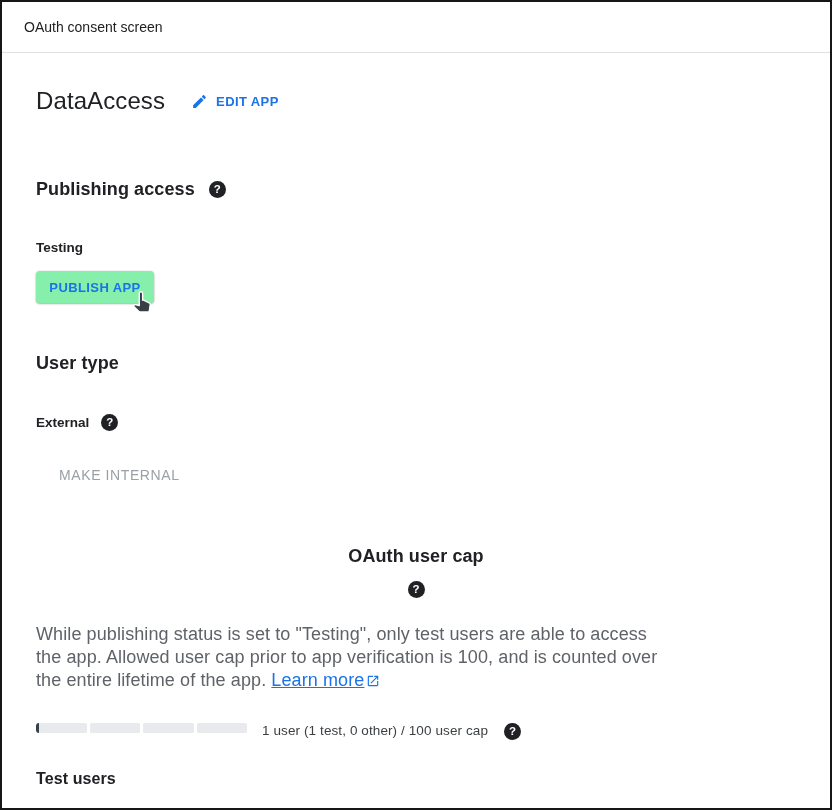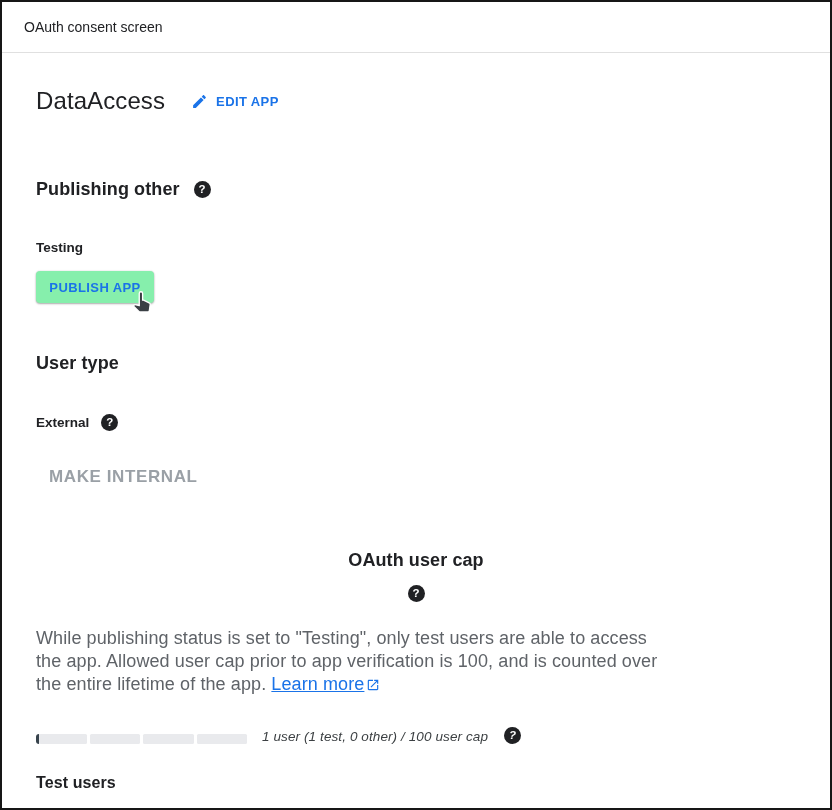--- a/index.html
+++ b/index.html
@@ -69,42 +69,42 @@
   }
   .cursor-icon {
     position: absolute; left: 92px; top: 14px;
     width: 27px; height: 27px; pointer-events: none;
   }
 
   .h-usertype { margin-top: 50px; }
   .lbl-external { margin-top: 40px; }
 
   .make-internal-btn {
-    margin-top: 36px; margin-left: 13px;
+    margin-top: 36px; margin-left: 23px;
     background: none; border: none;
-    color: #9aa0a6; font-size: 17px; font-weight: 700; letter-spacing: .6px;
+    color: #9aa0a6; font-size: 14px; font-weight: 400; letter-spacing: .6px;
     font-family: inherit; cursor: pointer; display: block;
   }
 
   .h-usercap { margin-top: 63px; flex-direction: column; }
 
   .cap-desc {
     margin-top: 25px;
     font-size: 18px; color: #5f6368; line-height: 23px; letter-spacing: .1px;
   }
   .cap-desc .line { white-space: nowrap; }
   .learn-more {
     color: #1a73e8; text-decoration: underline; cursor: pointer;
     display: inline-flex; align-items: center; gap: 3px;
   }
   .ext-icon { margin-left: 2px; }
 
   .progress-row {
     margin-top: 31px;
-    display: flex; align-items: flex-end; font-style: italic;
+    display: flex; align-items: flex-start;
   }
   .progress-bar {
     width: 211px; height: 10px;
     display: flex; gap: 3px;
     position: relative; flex: 0 0 auto;
   }
   .progress-bar .seg { flex: 1; background: #e9eaed; border-radius: 1.5px; }
   .progress-bar .seg:first-child { border-radius: 5px 1.5px 1.5px 5px; }
   .progress-bar .seg:last-child  { border-radius: 1.5px 5px 5px 1.5px; }
   .progress-fill {
@@ -136,21 +136,21 @@
         <span style="display:inline-flex;">
           <svg width="17" height="17" viewBox="0 0 24 24" fill="#1a73e8" aria-hidden="true">
             <path d="M3 17.25V21h3.75L17.81 9.94l-3.75-3.75L3 17.25zM20.71 7.04c.39-.39.39-1.02 0-1.41l-2.34-2.34c-.39-.39-1.02-.39-1.41 0l-1.83 1.83 3.75 3.75 1.83-1.83z"></path>
           </svg>
         </span>
         <span>EDIT APP</span>
       </button>
     </div>
 
     <h2 class="section-h h-publishing">
-      <span>Publishing other</span>
+      <span>Publishing access</span>
       <span class="help-icon">?</span>
     </h2>
 
     <div class="sub-label lbl-testing">
       <span>Testing</span>
     </div>
 
     <div class="publish-wrap">
       <button class="publish-btn">PUBLISH APP</button>
       <span class="cursor-icon">

